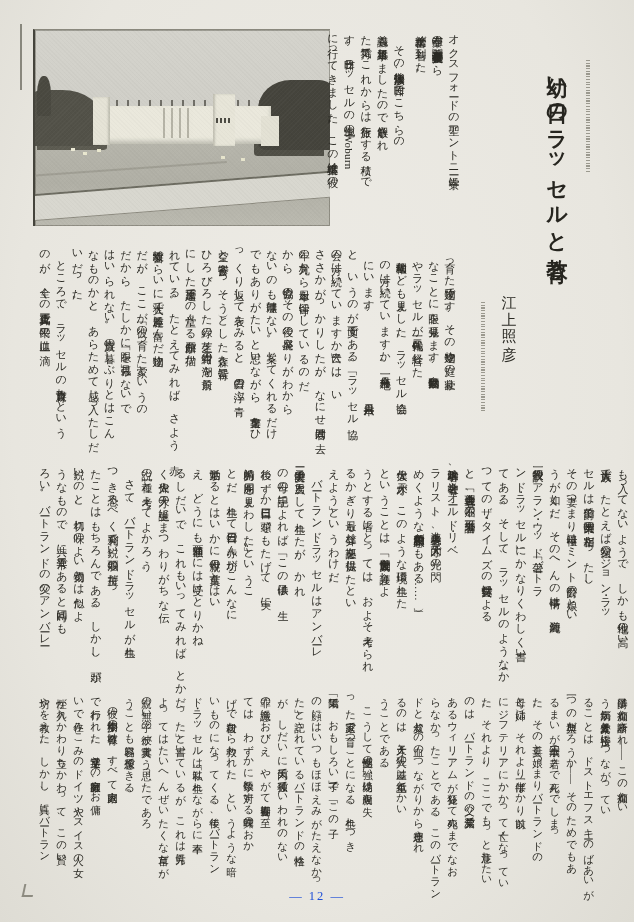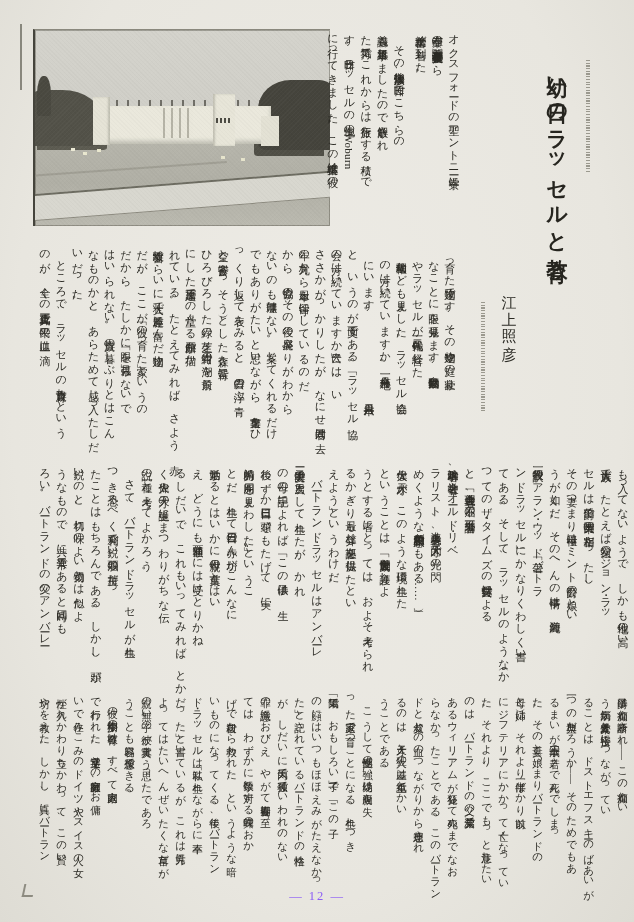--- a/index.html
+++ b/index.html
@@ -40,21 +40,21 @@
   .dotted{
     position:absolute;width:4px;
     background-image:repeating-linear-gradient(to bottom,#8d8b80 0px,#8d8b80 1.2px,transparent 1.2px,transparent 2.7px);
     opacity:.85;
   }
   .rule-title{left:586px;top:60px;height:112px;}
   .rule-author{left:481px;top:302px;height:110px;}
   
   .pagenum{
     position:absolute;left:0;right:0;top:889px;text-align:center;
-    font-size:12.5px;letter-spacing:2px;color:#8b5cf6;
+    font-size:12.5px;letter-spacing:2px;color:#1d4ed8;
   }
   
   .photo{
     position:absolute;left:33px;top:29px;width:295px;height:196px;overflow:hidden;
     background:linear-gradient(#d4d3cc 0%, #cfcec7 48%, #b6b5ab 56%, #b0afa5 78%, #bab9af 100%);
     border-left:2px solid #45443c;border-top:1px solid #8a887d;
     box-shadow:inset 0 0 0 1px rgba(90,88,78,.45);
   }
   .photo *{position:absolute;}
   .ph-trees-left{left:-6px;top:60px;width:74px;height:56px;background:#525148;

